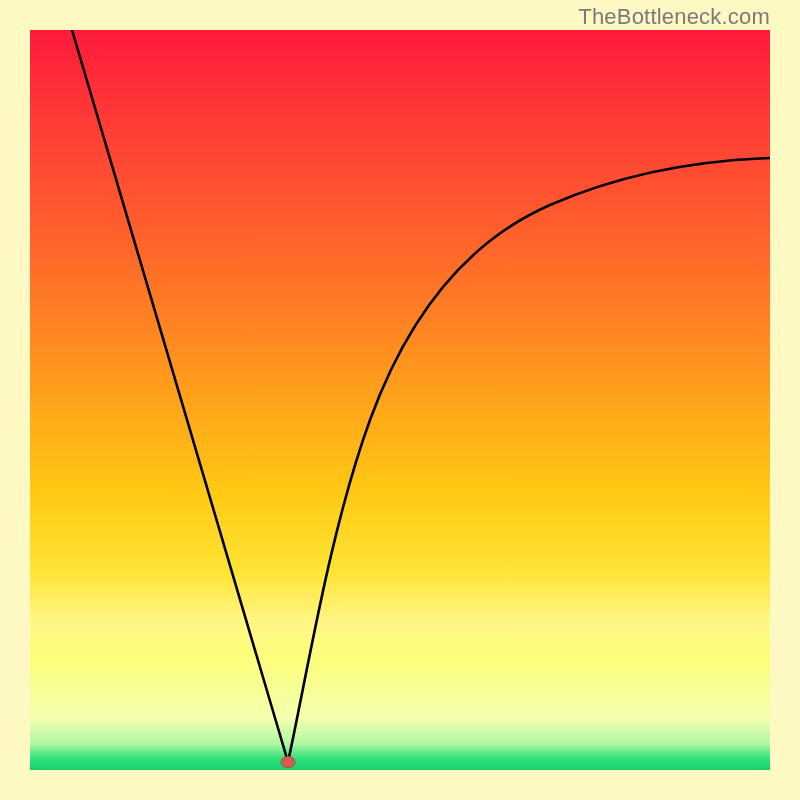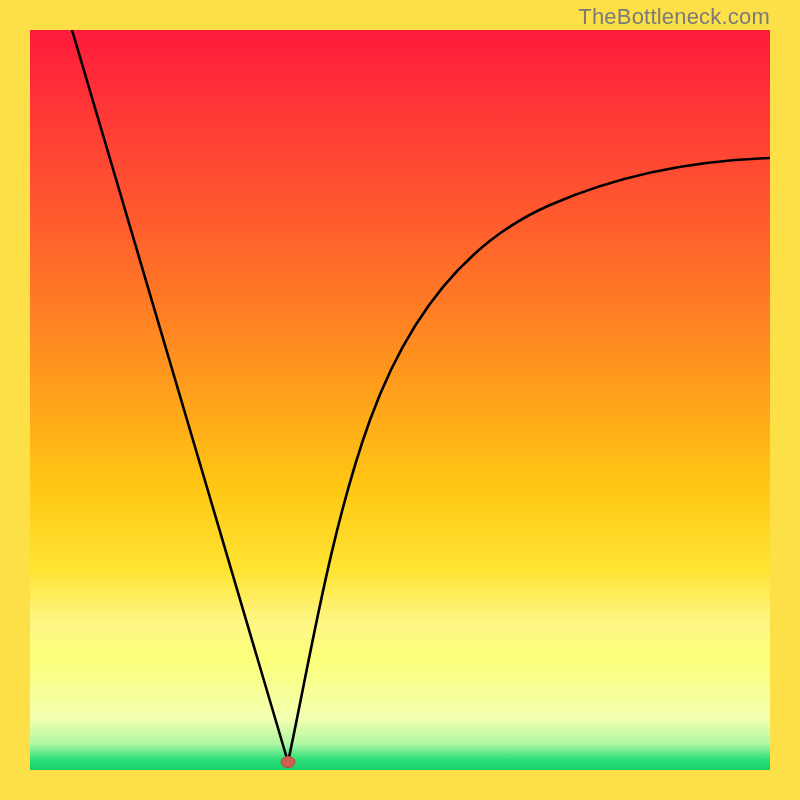--- a/index.html
+++ b/index.html
@@ -7,21 +7,21 @@
     padding: 0;
     width: 800px;
     height: 800px;
     background: #000;
     overflow: hidden;
     font-family: Arial, Helvetica, sans-serif;
   }
   .frame {
     position: absolute;
     inset: 0;
-    background: #fde047;
+    background: #fef9c3;
   }
   .plot-area {
     position: absolute;
     left: 30px;
     top: 30px;
     width: 740px;
     height: 740px;
     
     background: linear-gradient(
       to bottom,

